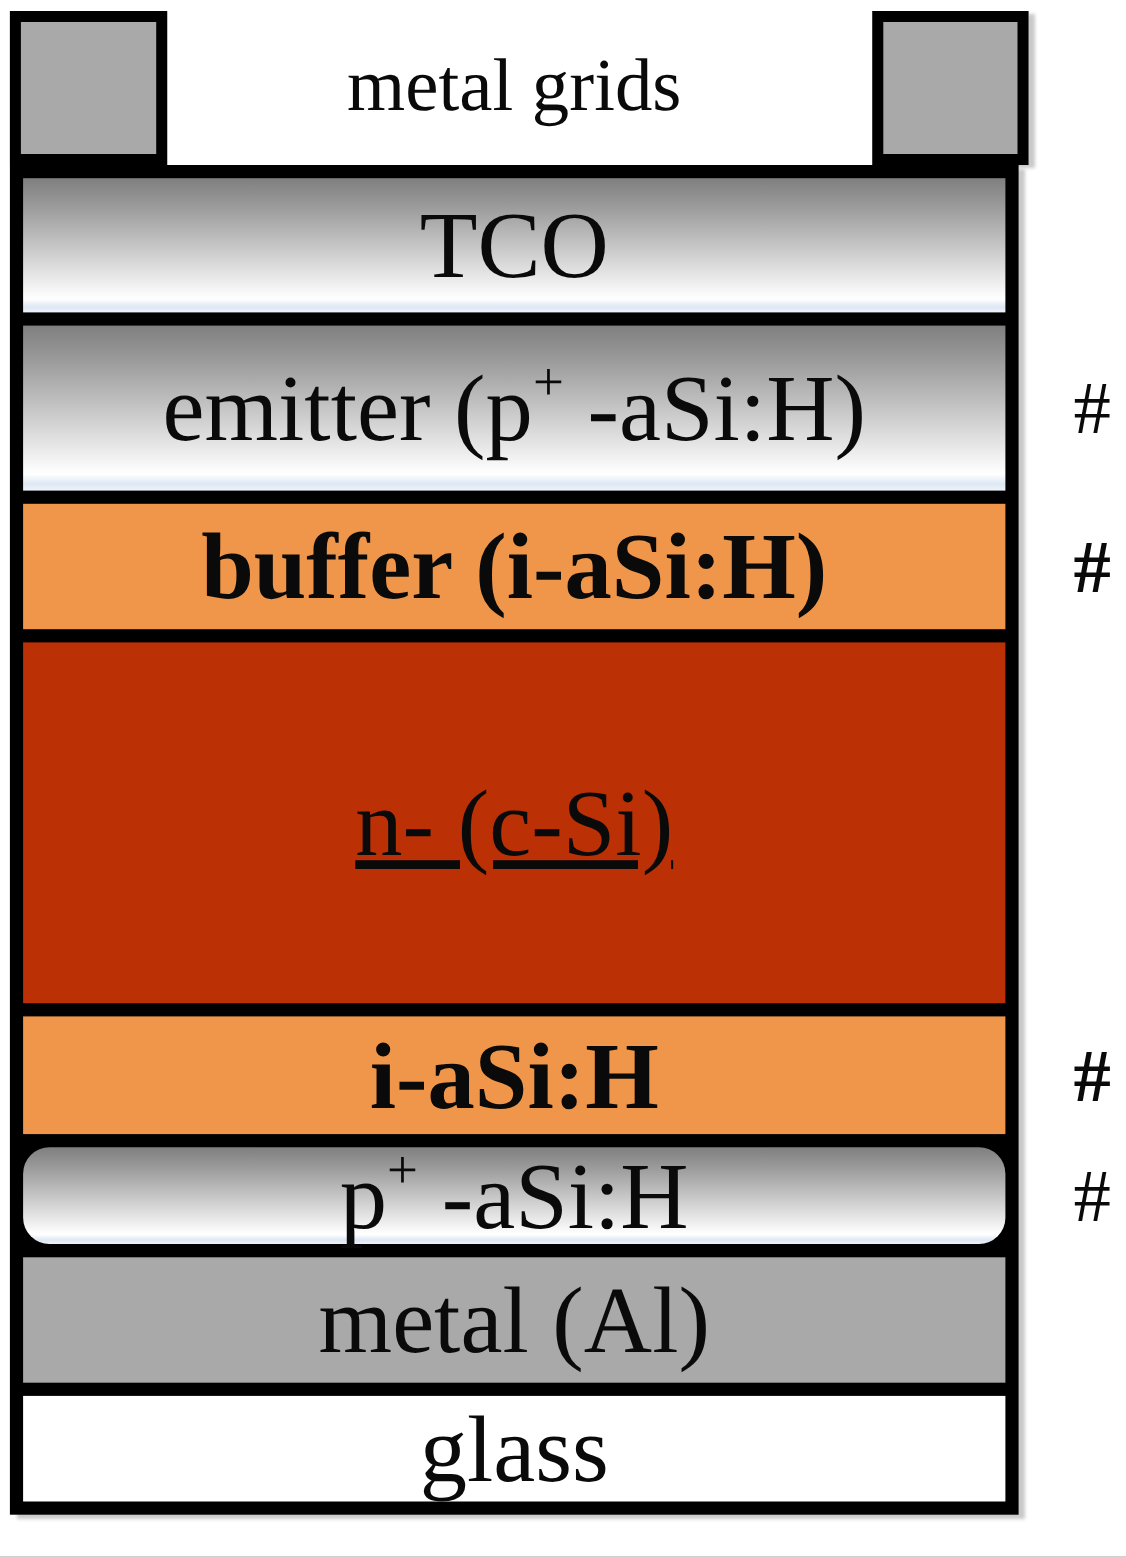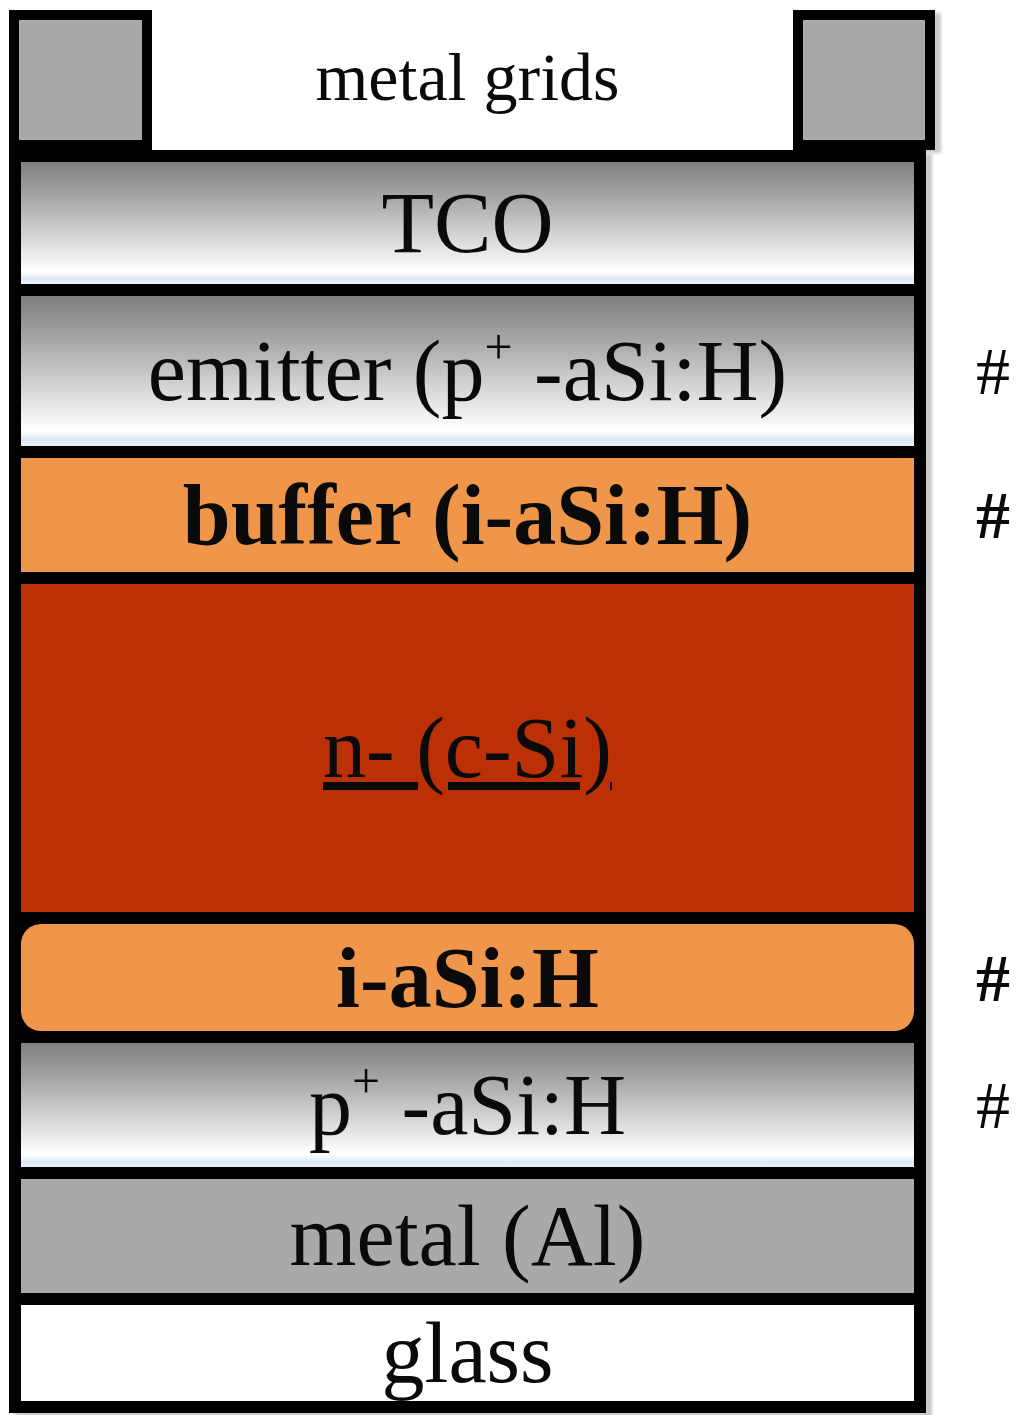--- a/index.html
+++ b/index.html
@@ -63,22 +63,22 @@
   }
   .orange{background:var(--orange);font-weight:bold;}
   .red{background:var(--silicon-red);}
   .solid-gray{background:var(--metal-gray);}
   .white{background:#ffffff;}
   
   .h-tco{height:122px;}
   .h-emitter{height:150px;}
   .h-buffer{height:114px;}
   .h-absorber{height:328px;text-decoration:underline;}
-  .h-iasih{height:107px;border-radius:20px;}
-  .h-pasih{height:124px;}
+  .h-iasih{height:107px;}
+  .h-pasih{height:88px;border-radius:24px;}
   .h-metal{height:114px;}
   .h-glass{height:96px;}
   
   .hash{
     position:absolute;right:-96px;top:50%;
     transform:translateY(-50%);
     font-size:68px;line-height:1;
     color:var(--text-black);
   }
 </style>

